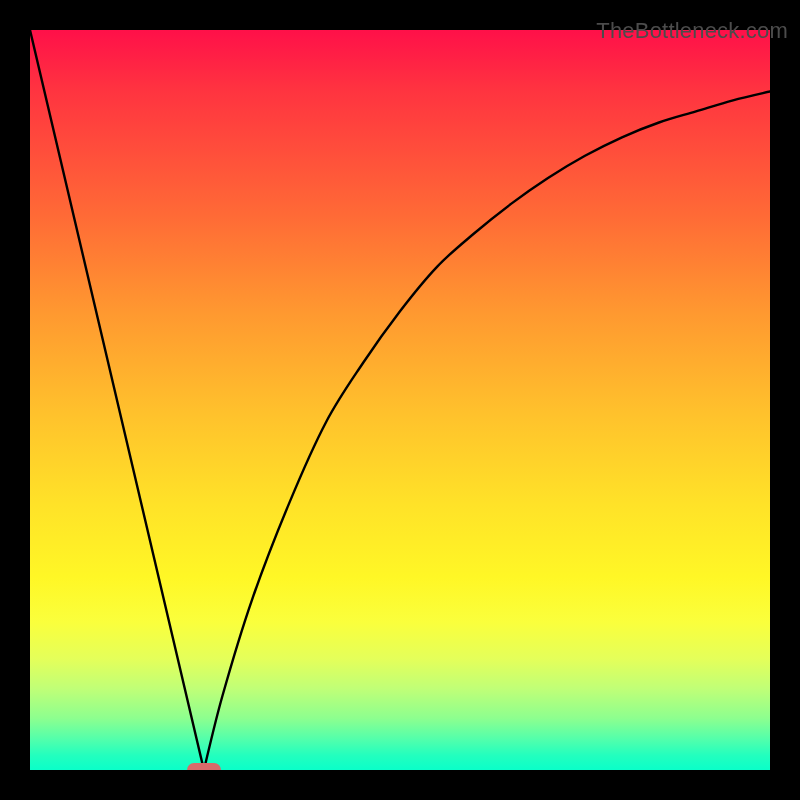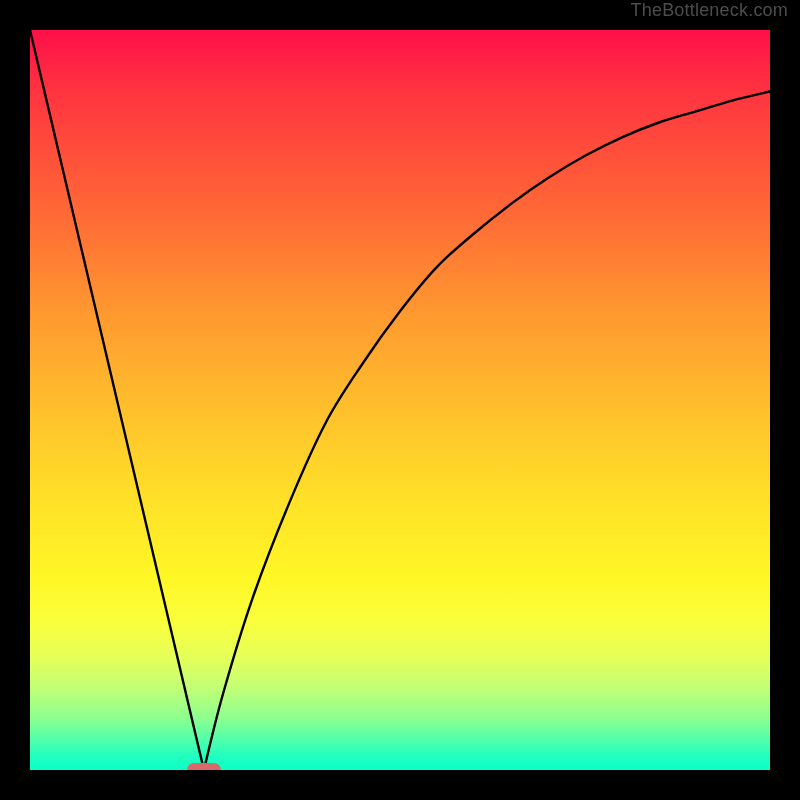--- a/index.html
+++ b/index.html
@@ -35,24 +35,24 @@
       #e4ff5a 85%,
       #c0ff77 89%,
       #8dff8f 93%,
       #4fffad 96%,
       #23ffbe 98%,
       #0affc9 100%
     );
   }
   .watermark {
     position: absolute;
-    top: 0;
+    top: 18px;
     right: 12px;
     color: #4c4c4c;
-    font-size: 18px;
+    font-size: 22px;
     font-weight: 500;
     letter-spacing: 0.2px;
     z-index: 5;
   }
   svg.curve {
     position: absolute;
     left: 0; top: 0;
     width: 740px;
     height: 740px;
     z-index: 3;

